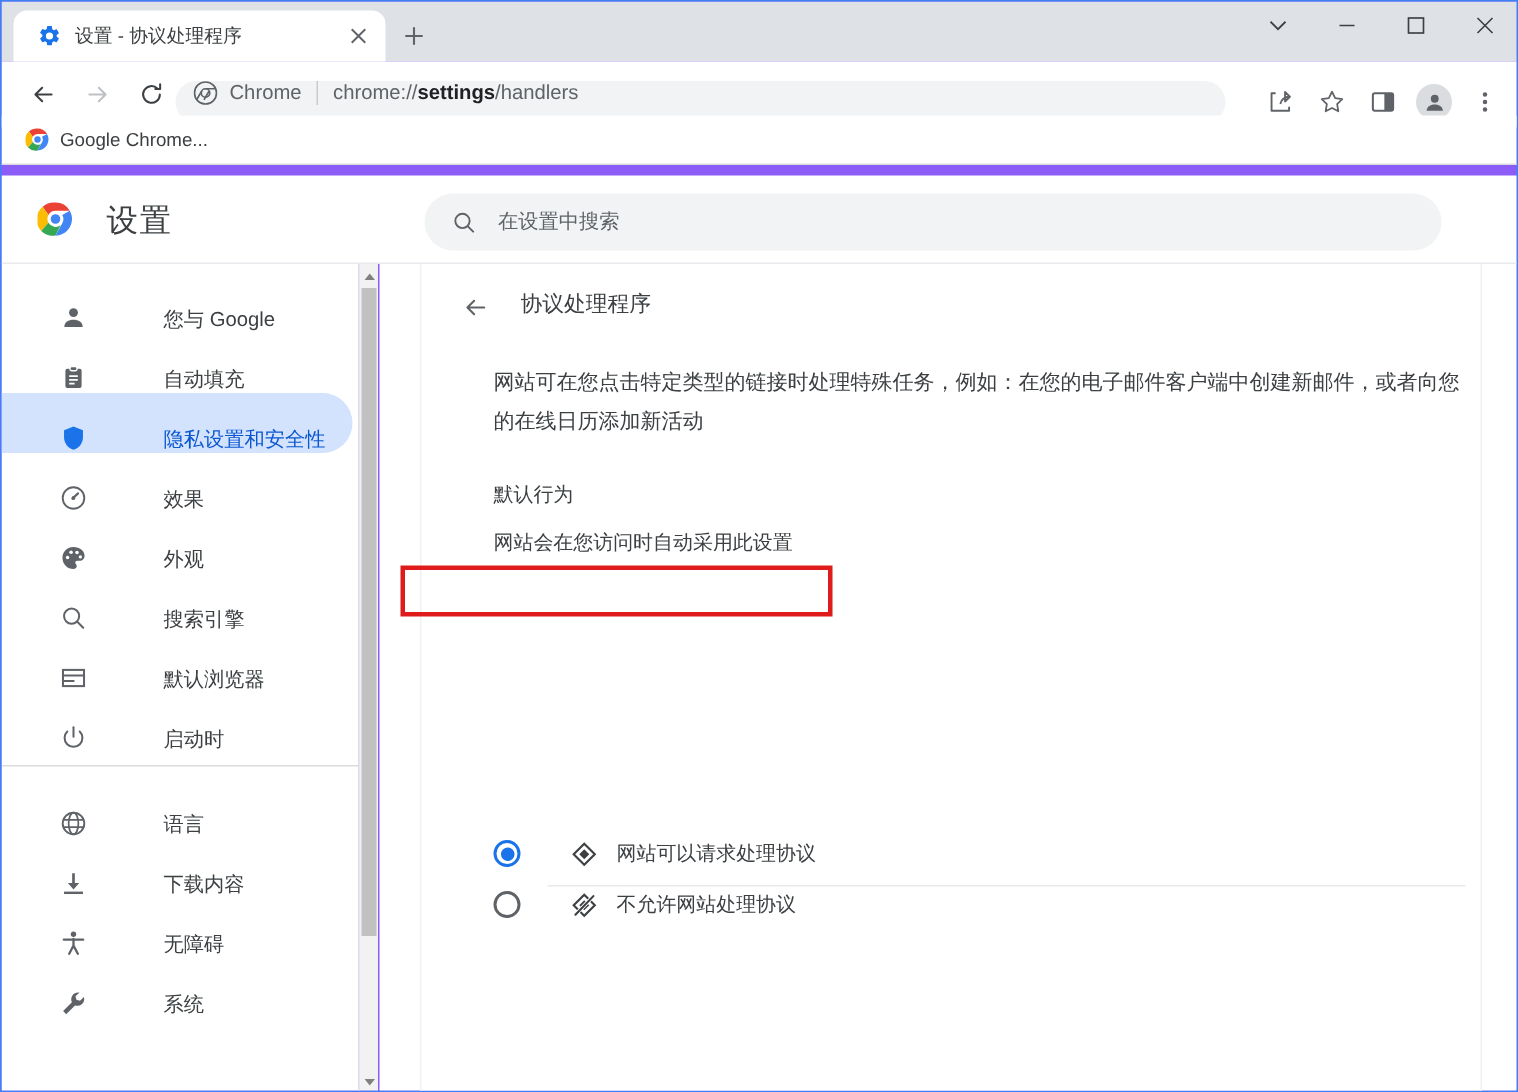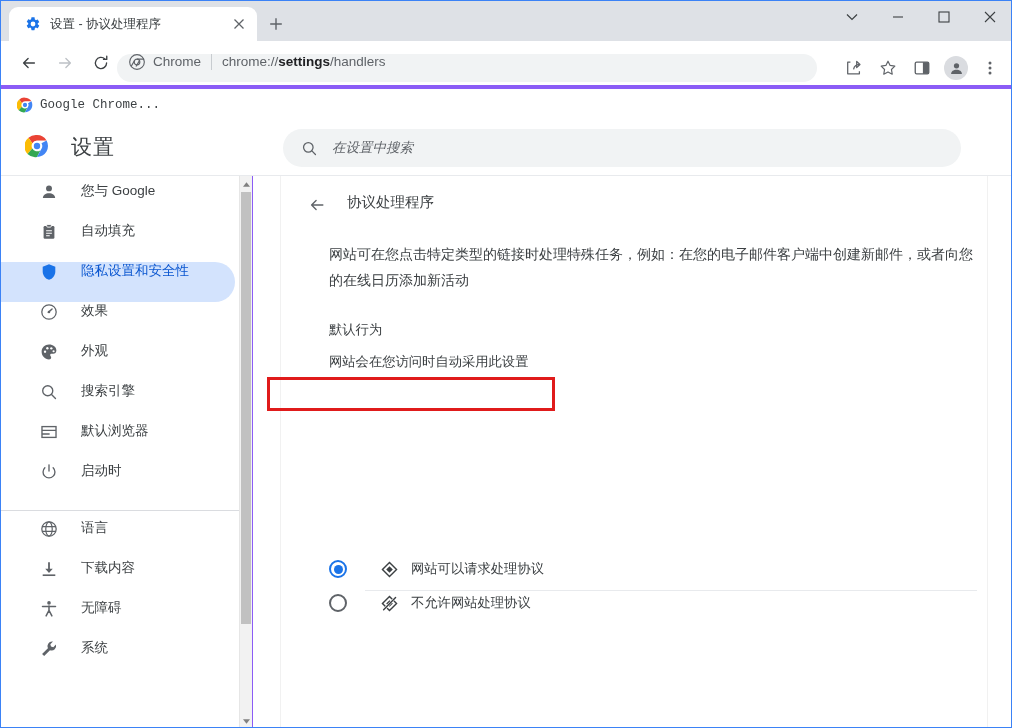--- a/index.html
+++ b/index.html
@@ -137,27 +137,26 @@
   }
   .avatar-circle {
     width: 24px; height: 24px;
     border-radius: 50%;
     background: #dadce0;
     display: flex; align-items: center; justify-content: center;
   }
 
   
   .bookmarkbar {
-    position: absolute; left: 0; top: 88px;
+    position: absolute; left: 0; top: 76px;
     width: 1012px; height: 32px;
     background: #ffffff;
     border-bottom: 1px solid #dadce0;
     display: flex;
     align-items: center;
-    font-family: Liberation Mono, monospace;
   }
   .bm-item {
     display: flex;
     align-items: center;
     margin-left: 10px;
     padding: 3px 6px;
     border-radius: 4px;
   }
   .bm-label {
     font-size: 12.5px;
@@ -192,39 +191,39 @@
     border-radius: 19px;
     display: flex;
     align-items: center;
     box-sizing: border-box;
     padding-left: 18px;
   }
   .search-placeholder {
     font-size: 13.5px;
     color: #5f6368;
     margin-left: 14px;
-    font-style: italic;
   }
 
   
   .sidebar {
     position: absolute;
     left: 0; top: 175px;
     width: 238px; height: 553px;
     background: #ffffff;
     overflow: hidden;
   }
   .side-item {
     height: 40px;
     margin: 0 14px 0 14px;
     display: flex;
-    align-items: flex-start;
+    align-items: flex-end;
     border-radius: 0 20px 20px 0;
     padding-left: 24px;
     box-sizing: border-box;
+    gap: 28px;
   }
   .side-item .si-icon {
     width: 20px; height: 20px;
     flex: 0 0 auto;
     display: flex; align-items: center; justify-content: center;
   }
   .side-item .si-label {
     font-size: 13.5px;
     color: #3c4043;
     margin-left: 22px;

